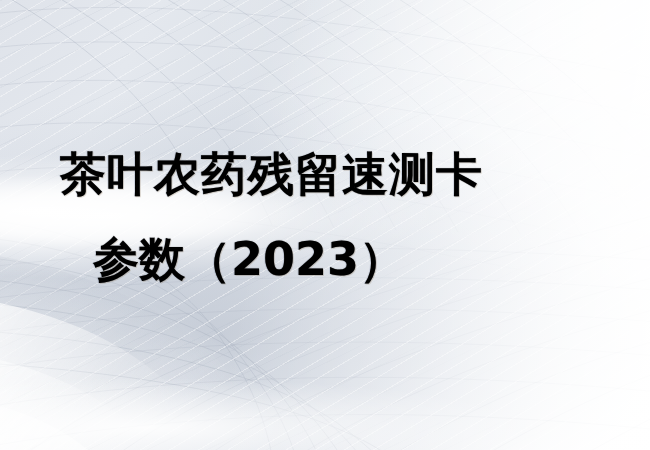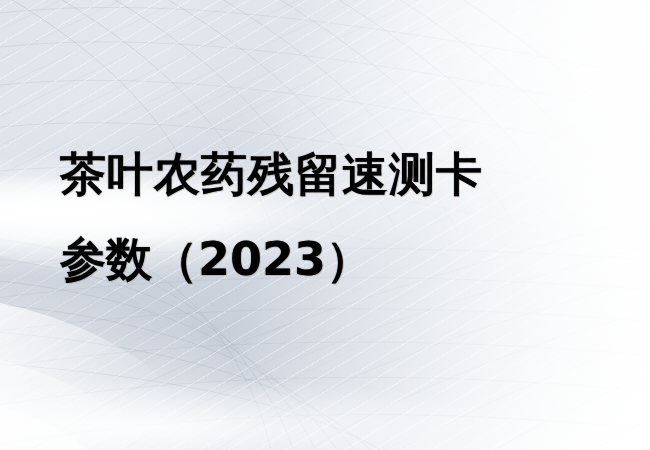--- a/index.html
+++ b/index.html
@@ -133,20 +133,21 @@
     line-height: 85px;
     letter-spacing: 1px;
     white-space: nowrap;
     text-shadow:
       0 0 1px rgba(0,0,0,0.55),
       1px 1px 0 rgba(120,80,30,0.16),
       -1px 0 0 rgba(60,90,160,0.10);
   }
   .title-line-2 {
     letter-spacing: 0px;
+    margin-left: 33px;
   }
 </style>
 </head>
 <body>
 
 <div id="banner">
 
   <div class="bg-layer bg-base"></div>
 
   <div class="bg-layer bg-mesh">

